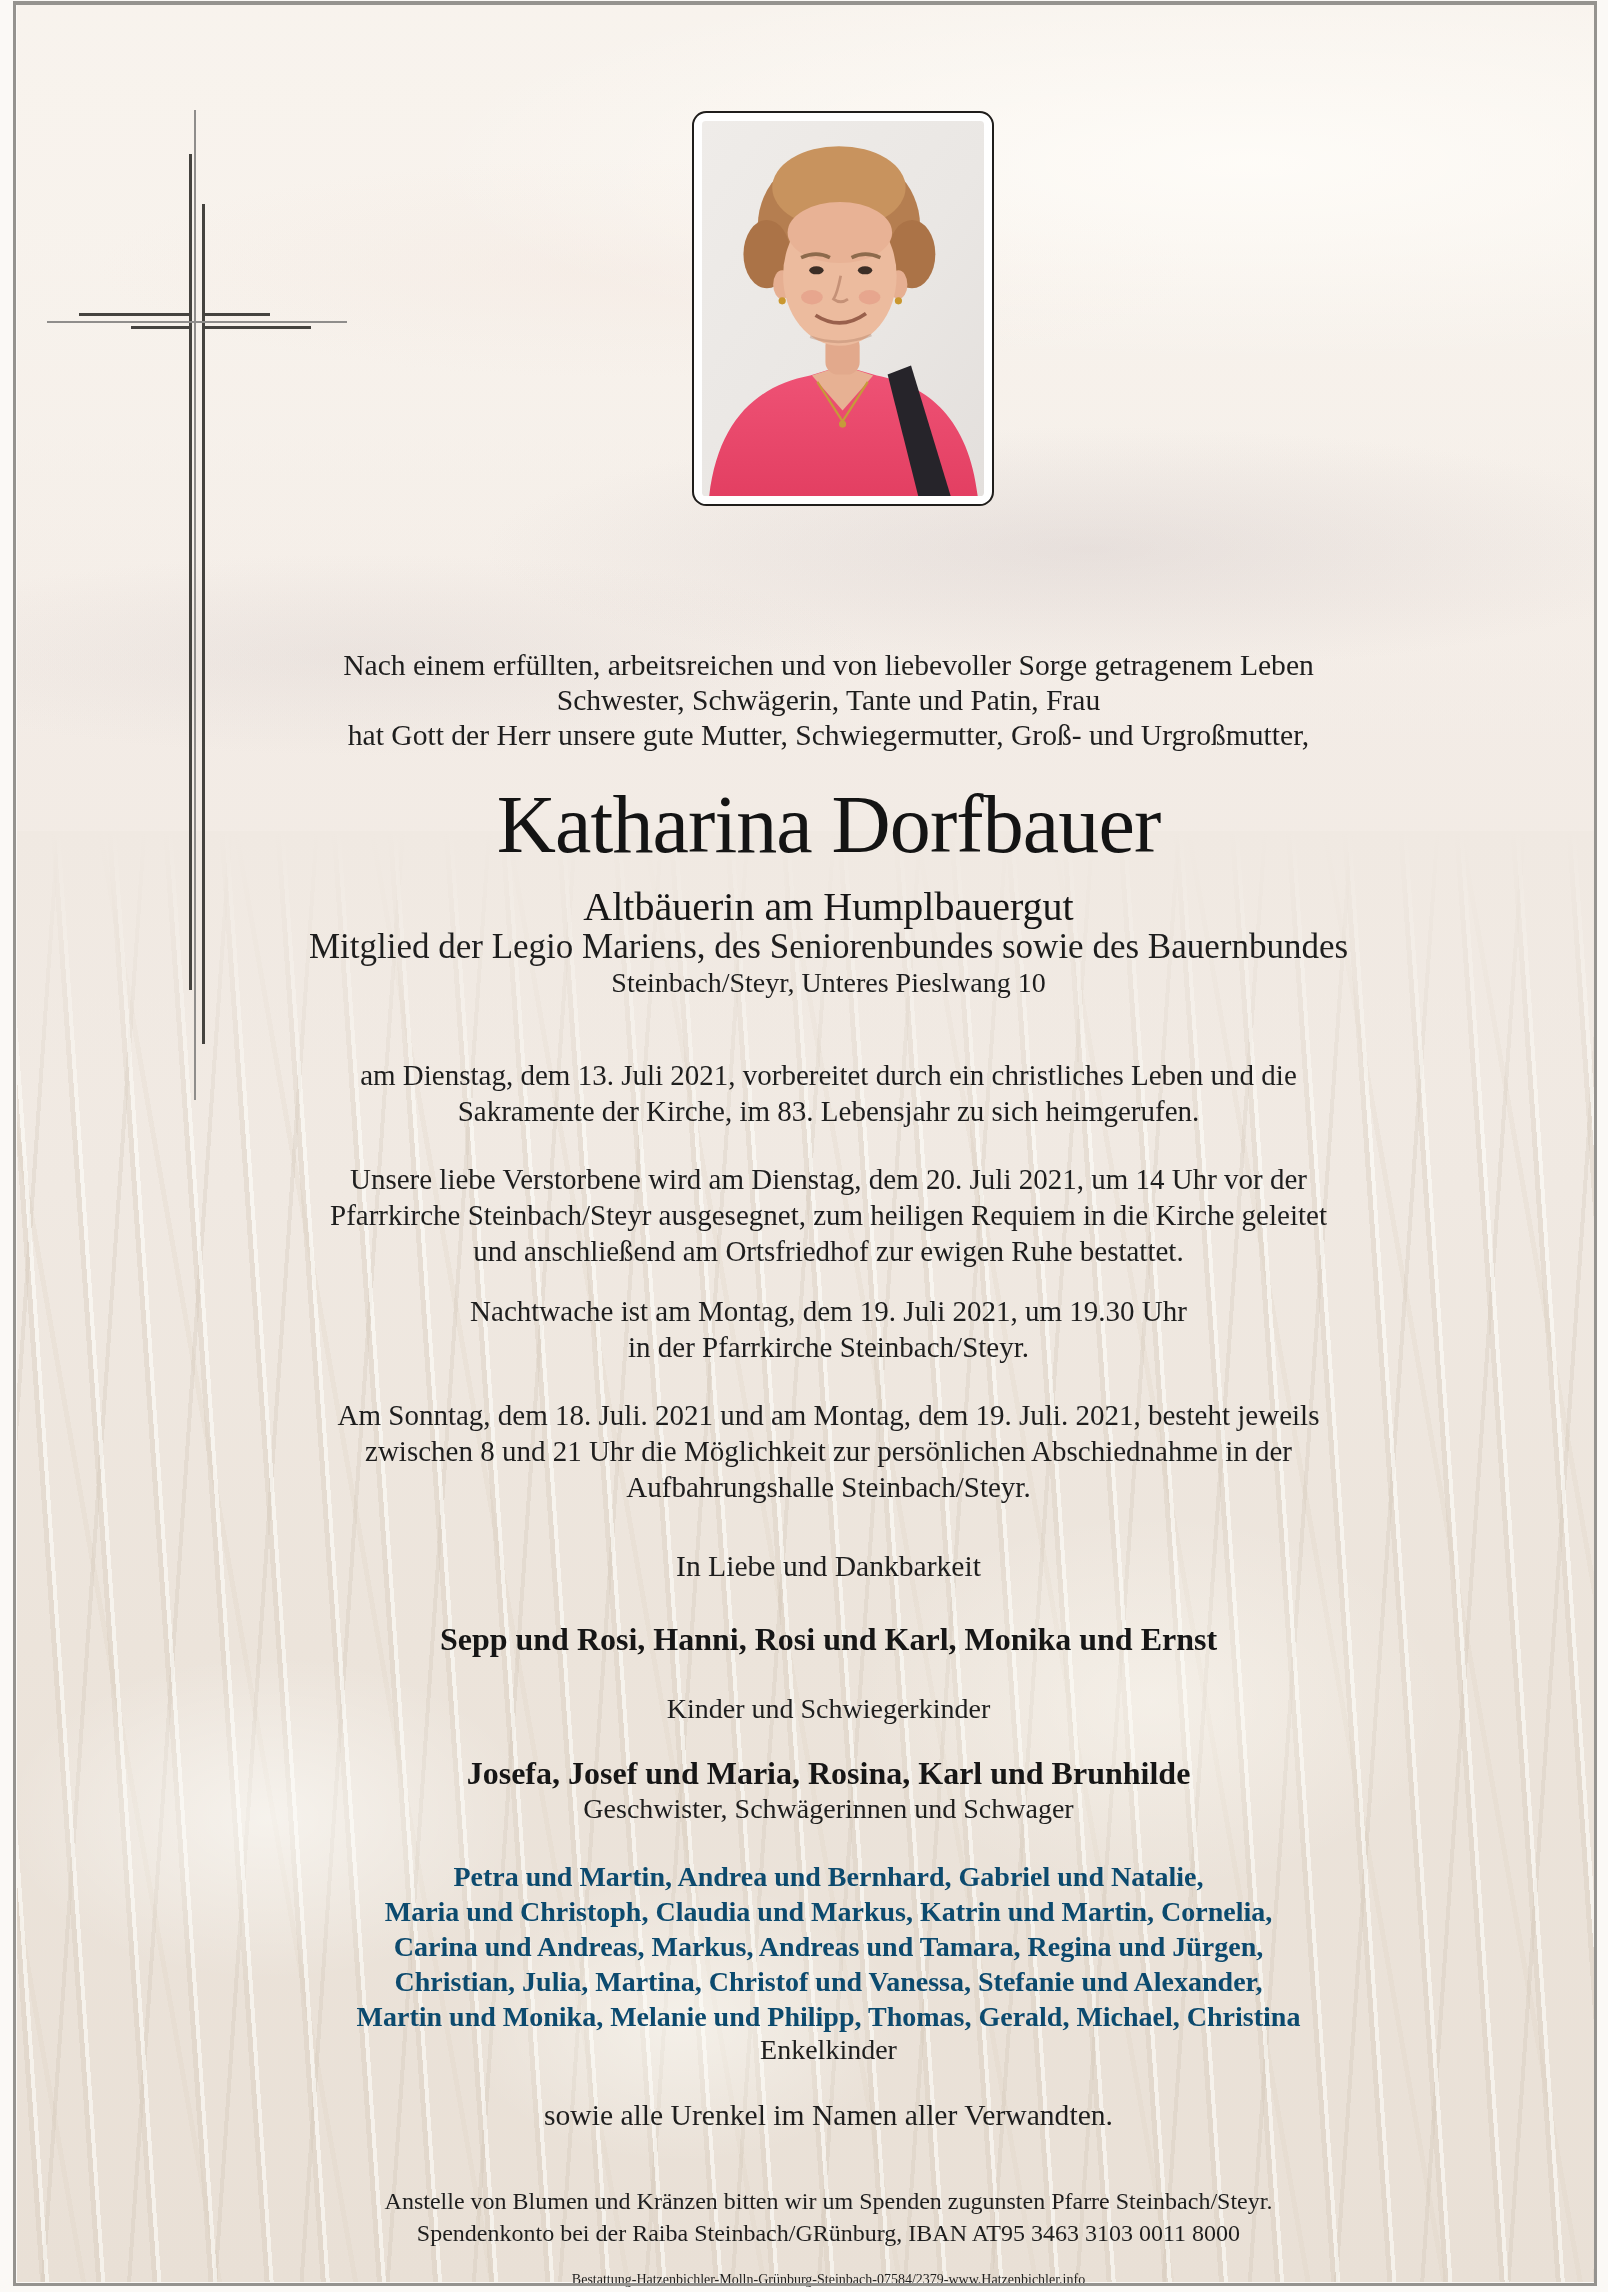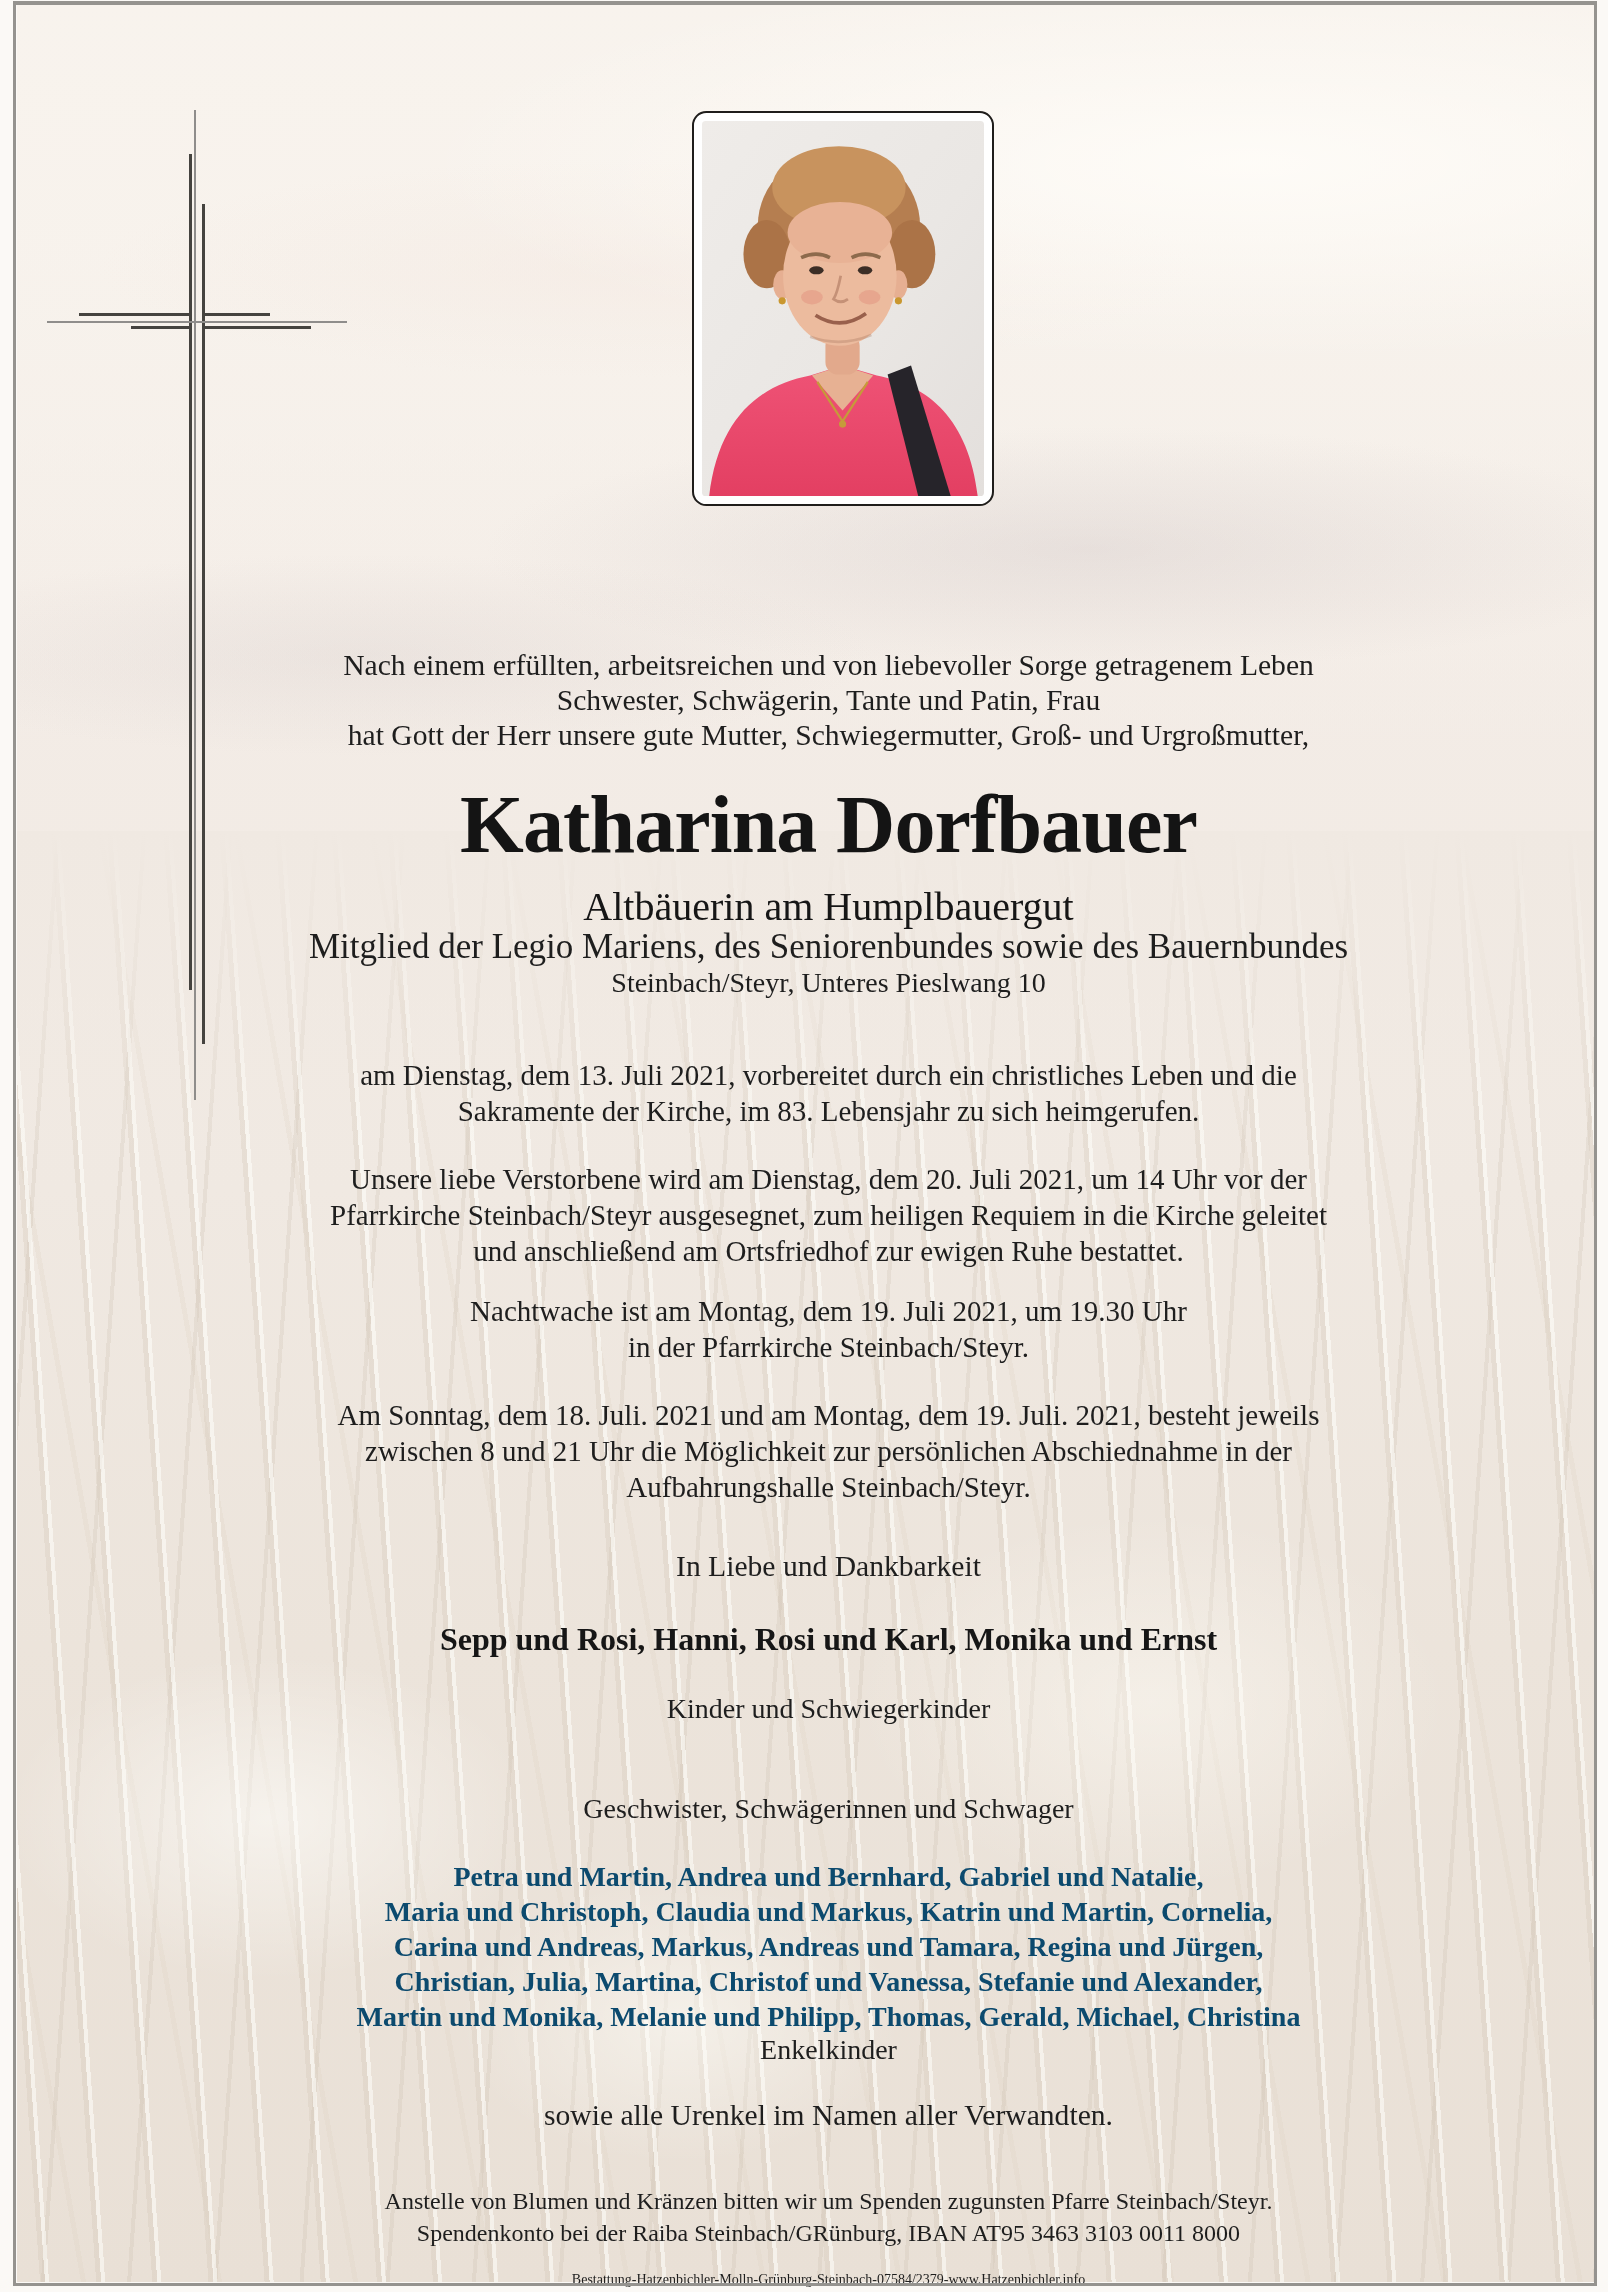--- a/index.html
+++ b/index.html
@@ -63,21 +63,21 @@
     border:2.7px solid #1f1d1b;border-radius:14.3px;
     background:#ffffff;padding:8px;
     z-index:3;
   }
   .photo svg{display:block;width:100%;height:100%;border-radius:3.6px;}
   
   .content{position:absolute;left:49px;top:0;width:1559px;height:100%;text-align:center;z-index:4;}
   .content > div{position:absolute;width:100%;left:0;}
   .tline{display:block;}
   .intro           {top:648px;font-size:29.6px;line-height:35px;}
-  .name            {top:767px;font-size:82px;line-height:115px;font-weight:bold;color:#141414;letter-spacing:-0.9px;}
+  .name            {top:767px;font-size:82px;line-height:115px;font-weight:normal;color:#141414;letter-spacing:-0.9px;}
   .subtitle        {top:883px;font-size:40px;line-height:47px;font-weight:normal;color:#161616;}
   .membership      {top:929px;font-size:35px;line-height:36px;}
   .address         {top:965px;font-size:28px;line-height:36px;}
   .para1           {top:1057px;font-size:29px;line-height:36px;}
   .para2           {top:1161px;font-size:29px;line-height:36px;}
   .para3           {top:1293px;font-size:29px;line-height:36px;}
   .para4           {top:1397px;font-size:29px;line-height:36px;}
   .closing         {top:1548px;font-size:29.6px;line-height:36px;}
   .children-names  {top:1621px;font-size:32px;line-height:36px;font-weight:bold;color:#161616;}
   .children-label  {top:1691px;font-size:28px;line-height:36px;}
@@ -197,20 +197,21 @@
       <span class="tline">Aufbahrungshalle Steinbach/Steyr.</span>
     </div>
 
     <div class="closing">In Liebe und Dankbarkeit</div>
 
     <div class="children-names">
       <span class="tline">Sepp und Rosi, Hanni, Rosi und Karl, Monika und Ernst</span>
     </div>
     <div class="children-label">Kinder und Schwiegerkinder</div>
 
+    <div class="siblings-names">Josefa, Josef und Maria, Rosina, Karl und Brunhilde</div>
     <div class="siblings-label">Geschwister, Schwägerinnen und Schwager</div>
 
     <div class="grandch-names">
       <span class="tline">Petra und Martin, Andrea und Bernhard, Gabriel und Natalie,</span>
       <span class="tline">Maria und Christoph, Claudia und Markus, Katrin und Martin, Cornelia,</span>
       <span class="tline">Carina und Andreas, Markus, Andreas und Tamara, Regina und Jürgen,</span>
       <span class="tline">Christian, Julia, Martina, Christof und Vanessa, Stefanie und Alexander,</span>
       <span class="tline">Martin und Monika, Melanie und Philipp, Thomas, Gerald, Michael, Christina</span>
     </div>
     <div class="grandch-label">Enkelkinder</div>

